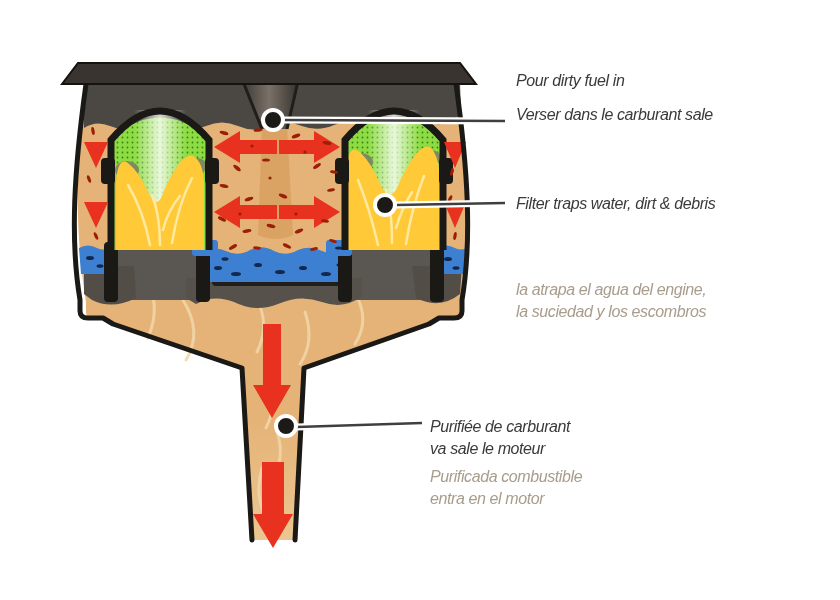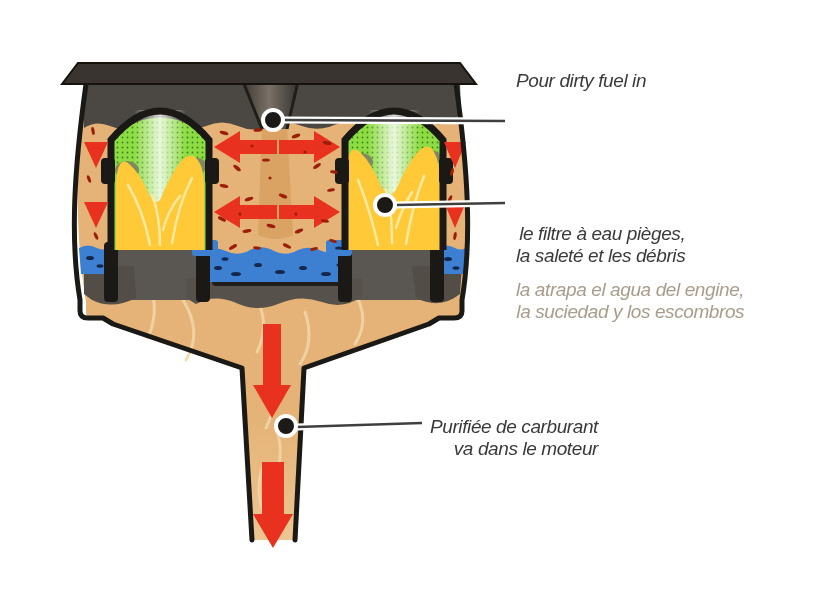--- a/index.html
+++ b/index.html
@@ -1,20 +1,20 @@
 <!DOCTYPE html>
 <html style="--c-background: #ffffff; --c-fuel: #e5b377; --c-fuel-deep: #d9a263; --c-fuel-light: #f0d3a2; --c-swirl: #f2d7a9; --c-water: #3d7fd0; --c-water-dark: #14284e; --c-mesh-green: #8edc44; --c-mesh-dot: #35830f; --c-flame: #ffc937; --c-flame-light: #ffe9a0; --c-arrow-red: #e8311f; --c-dirt: #9b1e07; --c-metal: #4b4743; --c-metal-light: #5a5651; --c-rim: #39342f; --c-outline: #1b1916; --c-leader: #3f3f3f; --c-text-primary: #3a3a3a; --c-text-secondary: #a89c8c;"><head>
 <meta charset="utf-8">
 <style>
   html,body{margin:0;padding:0;background:#fff;}
   #stage{position:relative;width:840px;height:600px;background:var(--c-background,#fff);overflow:hidden;
          font-family:"Liberation Sans","DejaVu Sans",sans-serif;}
   #diagram{position:absolute;left:0;top:0;}
-  .callout-text{position:absolute;font-style:italic;font-size:19px;line-height:22px;
-                letter-spacing:-0.4px;white-space:pre-line;color:var(--c-text-primary,#3a3a3a);text-align:right;}
+  .callout-text{position:absolute;font-style:italic;font-size:16px;line-height:22px;
+                letter-spacing:-0.4px;white-space:pre-line;color:var(--c-text-primary,#3a3a3a);}
   .callout-text.es{color:var(--c-text-secondary,#a89c8c);}
   
   .f-fuel{fill:var(--c-fuel)} .f-fueldeep{fill:var(--c-fuel-deep)}
   .f-metal{fill:var(--c-metal)} .f-metallight{fill:var(--c-metal-light)}
   .f-outline{fill:var(--c-outline)} .s-outline{stroke:var(--c-outline)}
   .f-red{fill:var(--c-arrow-red)} .f-dirt{fill:var(--c-dirt)}
   .f-water{fill:var(--c-water)} .f-waterdark{fill:var(--c-water-dark)}
   .f-flame{fill:var(--c-flame)} .s-flamelight{stroke:var(--c-flame-light)}
   .s-swirl{stroke:var(--c-swirl)} .s-leader{stroke:var(--c-leader)}
 </style>
@@ -221,22 +221,24 @@
         <path d="M297 427 L422 423" stroke="#ffffff" stroke-width="7" fill="none"></path>
         <path d="M297 427 L422 423" class="s-leader" stroke-width="2.5" fill="none"></path>
       </g>
       <circle cx="273" cy="120" r="10" fill="#1c1a17" stroke="#ffffff" stroke-width="4"></circle>
       <circle cx="385" cy="205" r="10" fill="#1c1a17" stroke="#ffffff" stroke-width="4"></circle>
       <circle cx="286" cy="426" r="10" fill="#1c1a17" stroke="#ffffff" stroke-width="4"></circle>
     </g>
   </svg>
 
   <div class="callout-text" style="left:516px;top:70px">Pour dirty fuel in</div>
-
-  <div class="callout-text" style="left:516px;top:223px">le filtre à eau pièges,
-la saleté et les débris</div>
+  <div class="callout-text" style="left:516px;top:104px">Verser dans le carburant sale</div>
+
+  <div class="callout-text" style="left:516px;top:193px">Filter traps water, dirt &amp; debris</div>
   <div class="callout-text es" style="left:516px;top:279px">la atrapa el agua del engine,
 la suciedad y los escombros</div>
 
   <div class="callout-text" style="left:430px;top:416px">Purifiée de carburant
-va dans le moteur</div>
+va sale le moteur</div>
+  <div class="callout-text es" style="left:430px;top:466px">Purificada combustible
+entra en el motor</div>
 
 </div>
 
 </body></html>

